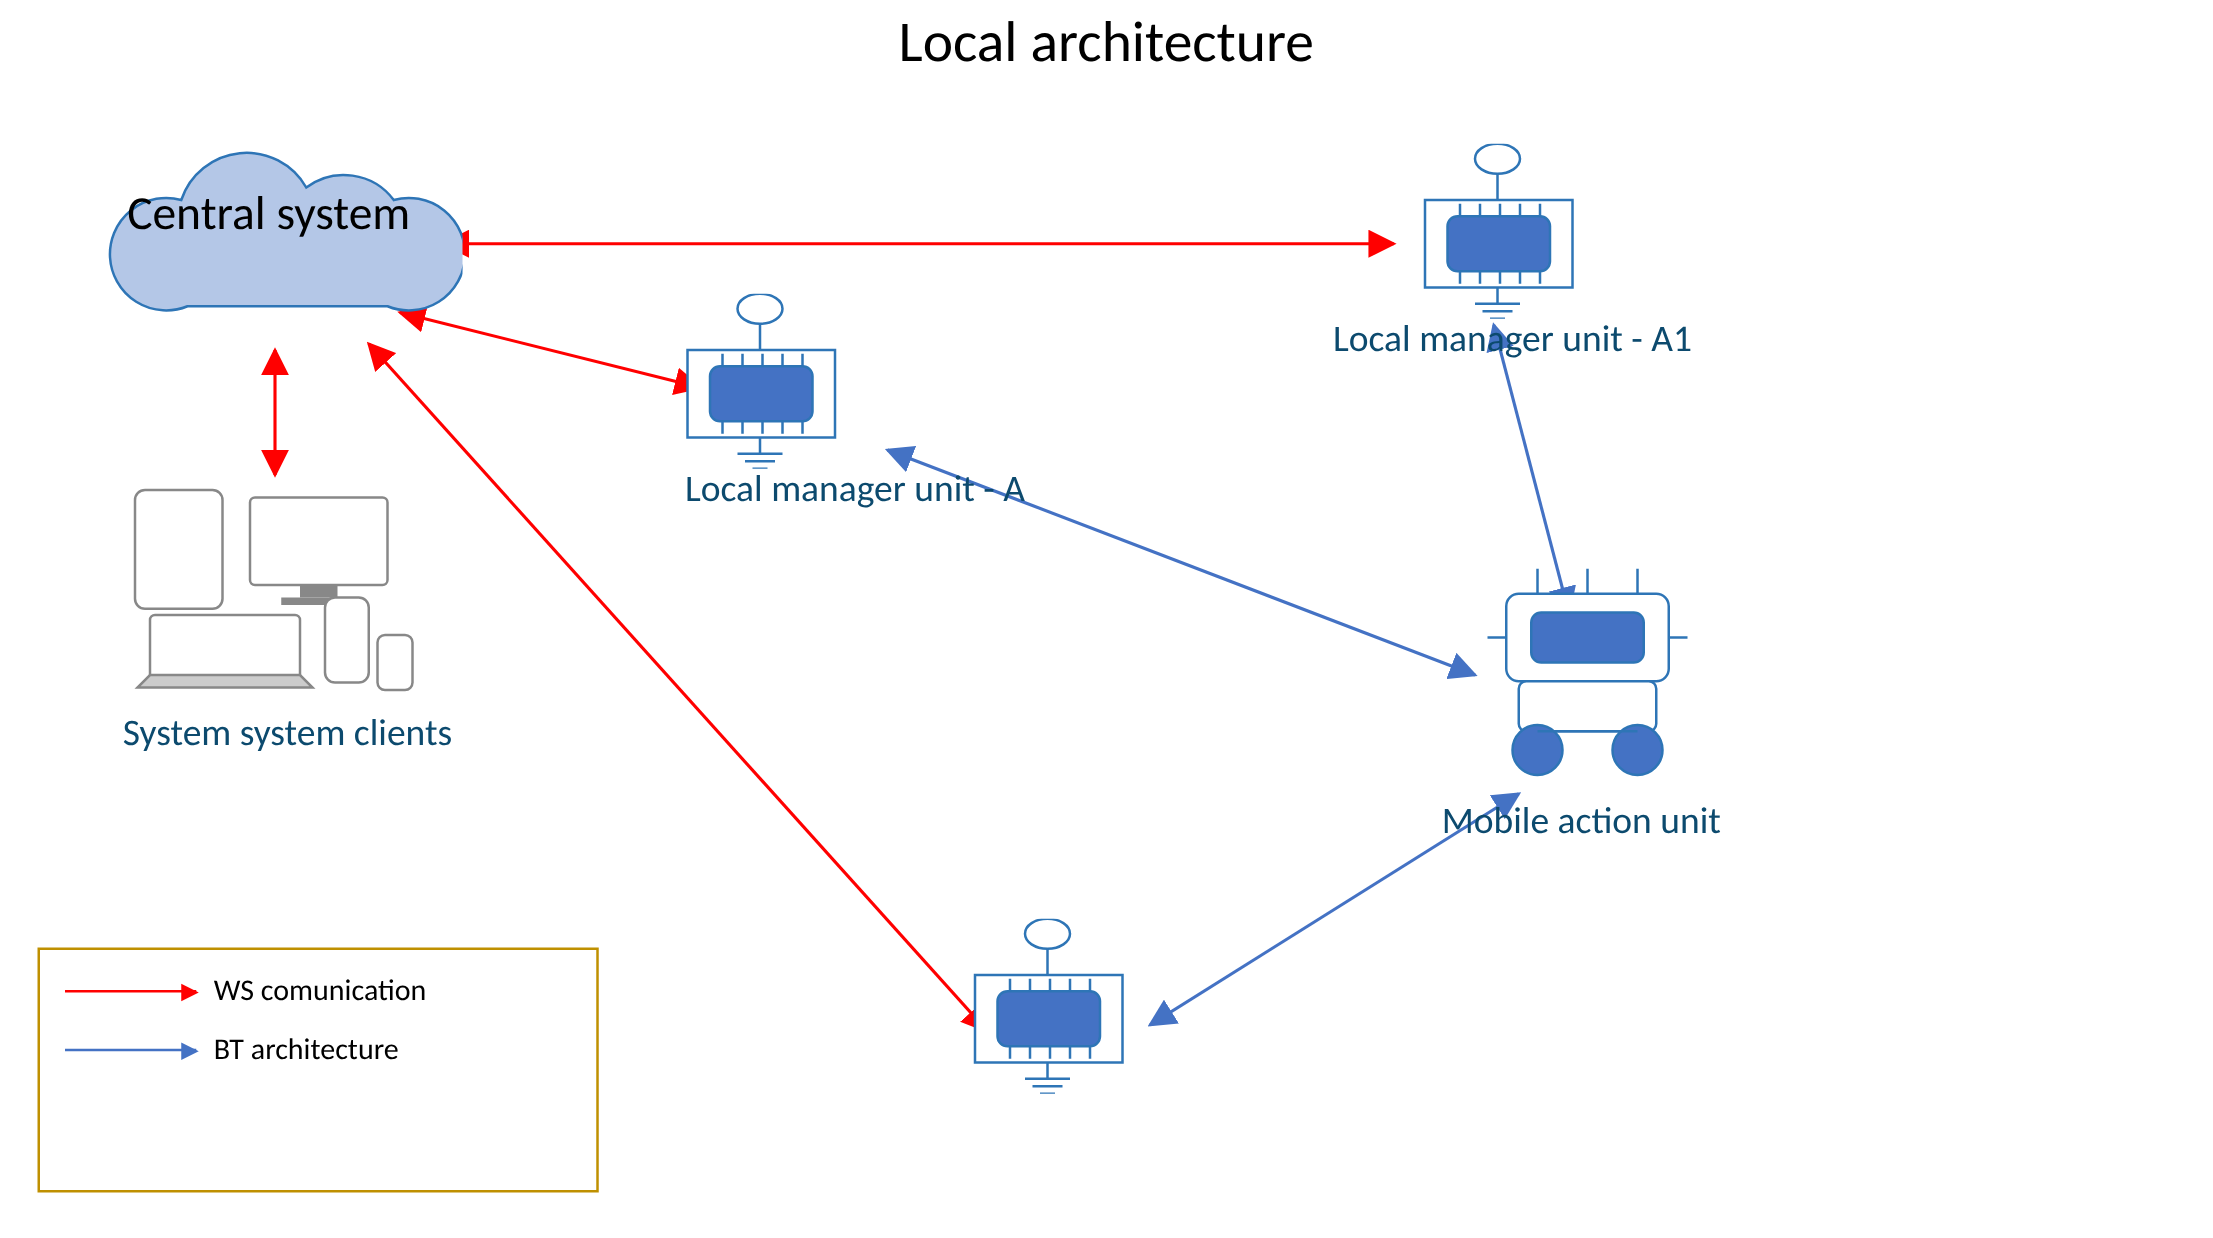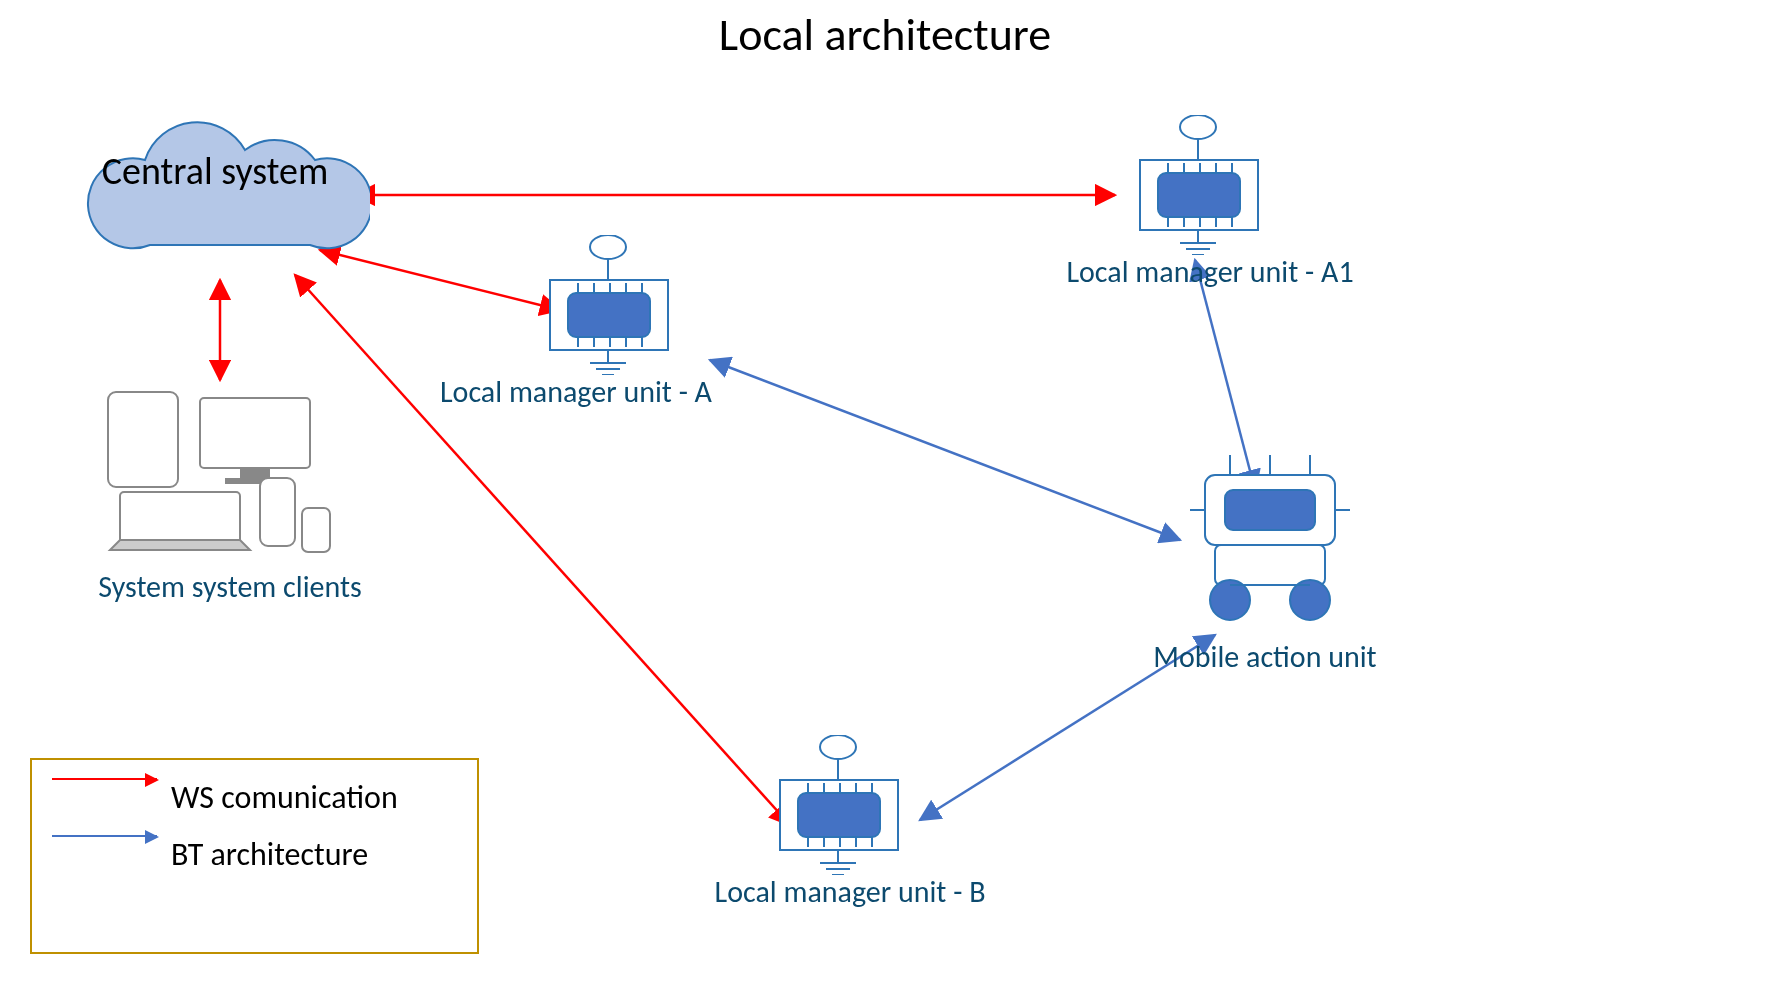--- a/index.html
+++ b/index.html
@@ -1,21 +1,21 @@
 <!DOCTYPE html>
 <html><head>
 <meta charset="utf-8">
 <style>
   html,body{margin:0;padding:0;background:#fff;font-family:"Calibri","Segoe UI",Arial,sans-serif;}
   .stage{position:relative;width:1770px;height:990px;}
   .title{position:absolute;left:0;right:0;top:6px;text-align:center;font-size:46px;}
   svg{position:absolute;left:0;top:0;}
   .lbl{position:absolute;font-size:30px;color:#0c4a6e;line-height:1.15;}
   .legend-box{position:absolute;left:30px;top:758px;width:445px;height:192px;border:2px solid #bf9000;background:#fff;}
-  .legend-row{display:flex;align-items:flex-start;margin:18px 0 0 20px;font-size:32px;}
+  .legend-row{display:flex;align-items:center;margin:18px 0 0 20px;font-size:24px;}
   .legend-arrow{width:105px;height:0;border-top:2px solid;position:relative;margin-right:14px;}
   .legend-arrow:after{content:"";position:absolute;right:-2px;top:-7px;border-left:14px solid;border-top:7px solid transparent;border-bottom:7px solid transparent;}
   .legend-red{border-color:#ff0000;} .legend-red:after{border-left-color:#ff0000;}
   .legend-blue{border-color:#4472c4;} .legend-blue:after{border-left-color:#4472c4;}
   .cloud{position:absolute;}
   .cloud-text{position:absolute;text-align:center;font-size:38px;width:230px;}
 </style>
 </head>
 <body>
 
@@ -98,21 +98,21 @@
         <line x1="64" y1="102" x2="64" y2="112"></line>
       <line x1="80" y1="102" x2="80" y2="112"></line>
         <line x1="96" y1="102" x2="96" y2="112"></line>
         <line x1="112" y1="102" x2="112" y2="112"></line>
       <line x1="78" y1="115" x2="78" y2="128"></line>
       <line x1="60" y1="128" x2="96" y2="128"></line>
         <line x1="66" y1="134" x2="90" y2="134"></line>
         <line x1="72" y1="140" x2="84" y2="140"></line>
     </g>
   </svg>
-  <div class="lbl" style="left:440px;top:375px;width:380px;text-align:left">Local manager unit - A</div>
+  <div class="lbl" style="left:440px;top:375px;width:380px;text-align:right">Local manager unit - A</div>
 
   <svg style="left:760px;top:735px" width="160" height="140">
     <g stroke="#2e75b6" stroke-width="2" fill="none">
       <path d="M60,12 a18,12 0 1,0 36,0 a18,12 0 1,0 -36,0"></path>
       <line x1="78" y1="24" x2="78" y2="45"></line>
       <rect x="20" y="45" width="118" height="70" fill="#fff"></rect>
       <rect x="38" y="58" width="82" height="44" rx="8" fill="#4472c4"></rect>
       <line x1="48" y1="58" x2="48" y2="48"></line>
         <line x1="64" y1="58" x2="64" y2="48"></line>
       <line x1="80" y1="58" x2="80" y2="48"></line>
@@ -122,21 +122,20 @@
         <line x1="64" y1="102" x2="64" y2="112"></line>
       <line x1="80" y1="102" x2="80" y2="112"></line>
         <line x1="96" y1="102" x2="96" y2="112"></line>
         <line x1="112" y1="102" x2="112" y2="112"></line>
       <line x1="78" y1="115" x2="78" y2="128"></line>
       <line x1="60" y1="128" x2="96" y2="128"></line>
         <line x1="66" y1="134" x2="90" y2="134"></line>
         <line x1="72" y1="140" x2="84" y2="140"></line>
     </g>
   </svg>
-  <div class="lbl" style="left:660px;top:875px;width:380px;text-align:center">Local manager unit - B</div>
 
   <svg style="left:1170px;top:445px" width="200" height="205">
     <g stroke="#2e75b6" stroke-width="2" fill="none">
 
       <line x1="60" y1="10" x2="60" y2="30"></line>
         <line x1="100" y1="10" x2="100" y2="30"></line>
         <line x1="140" y1="10" x2="140" y2="30"></line>
       <rect x="35" y="30" width="130" height="70" rx="10" fill="#fff"></rect>
       <rect x="55" y="45" width="90" height="40" rx="8" fill="#4472c4"></rect>
       <line x1="35" y1="65" x2="20" y2="65"></line>

